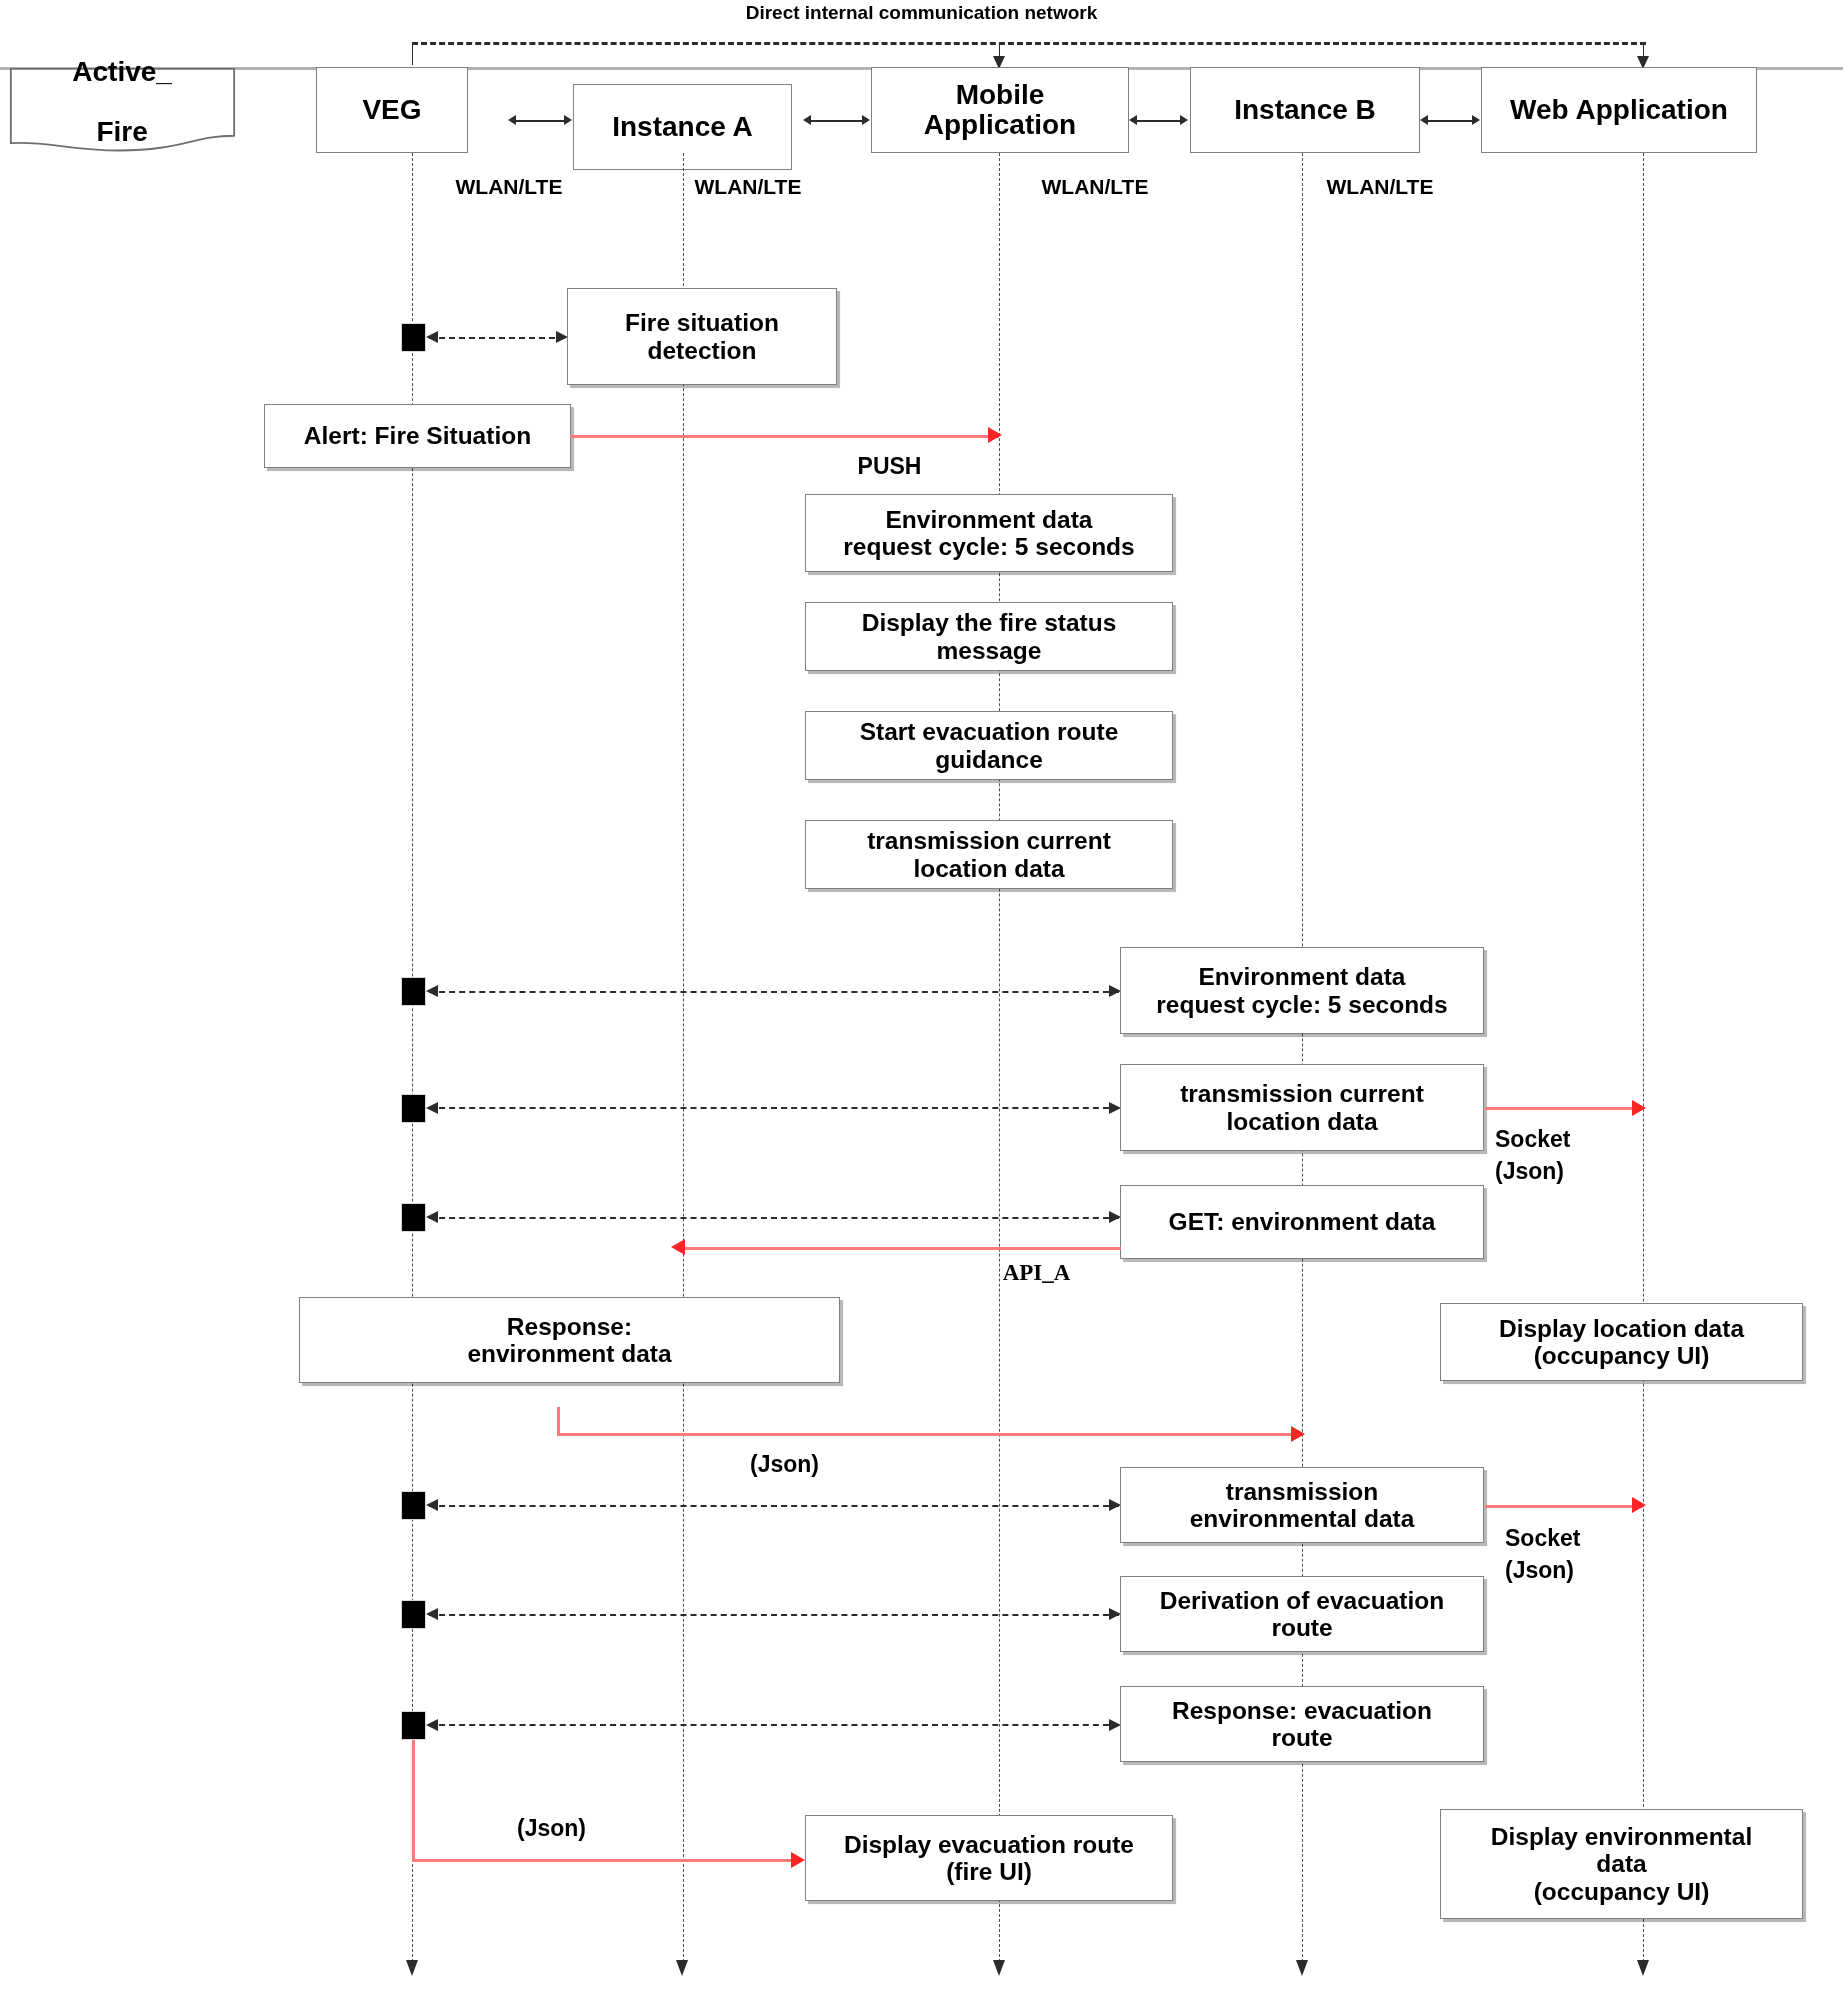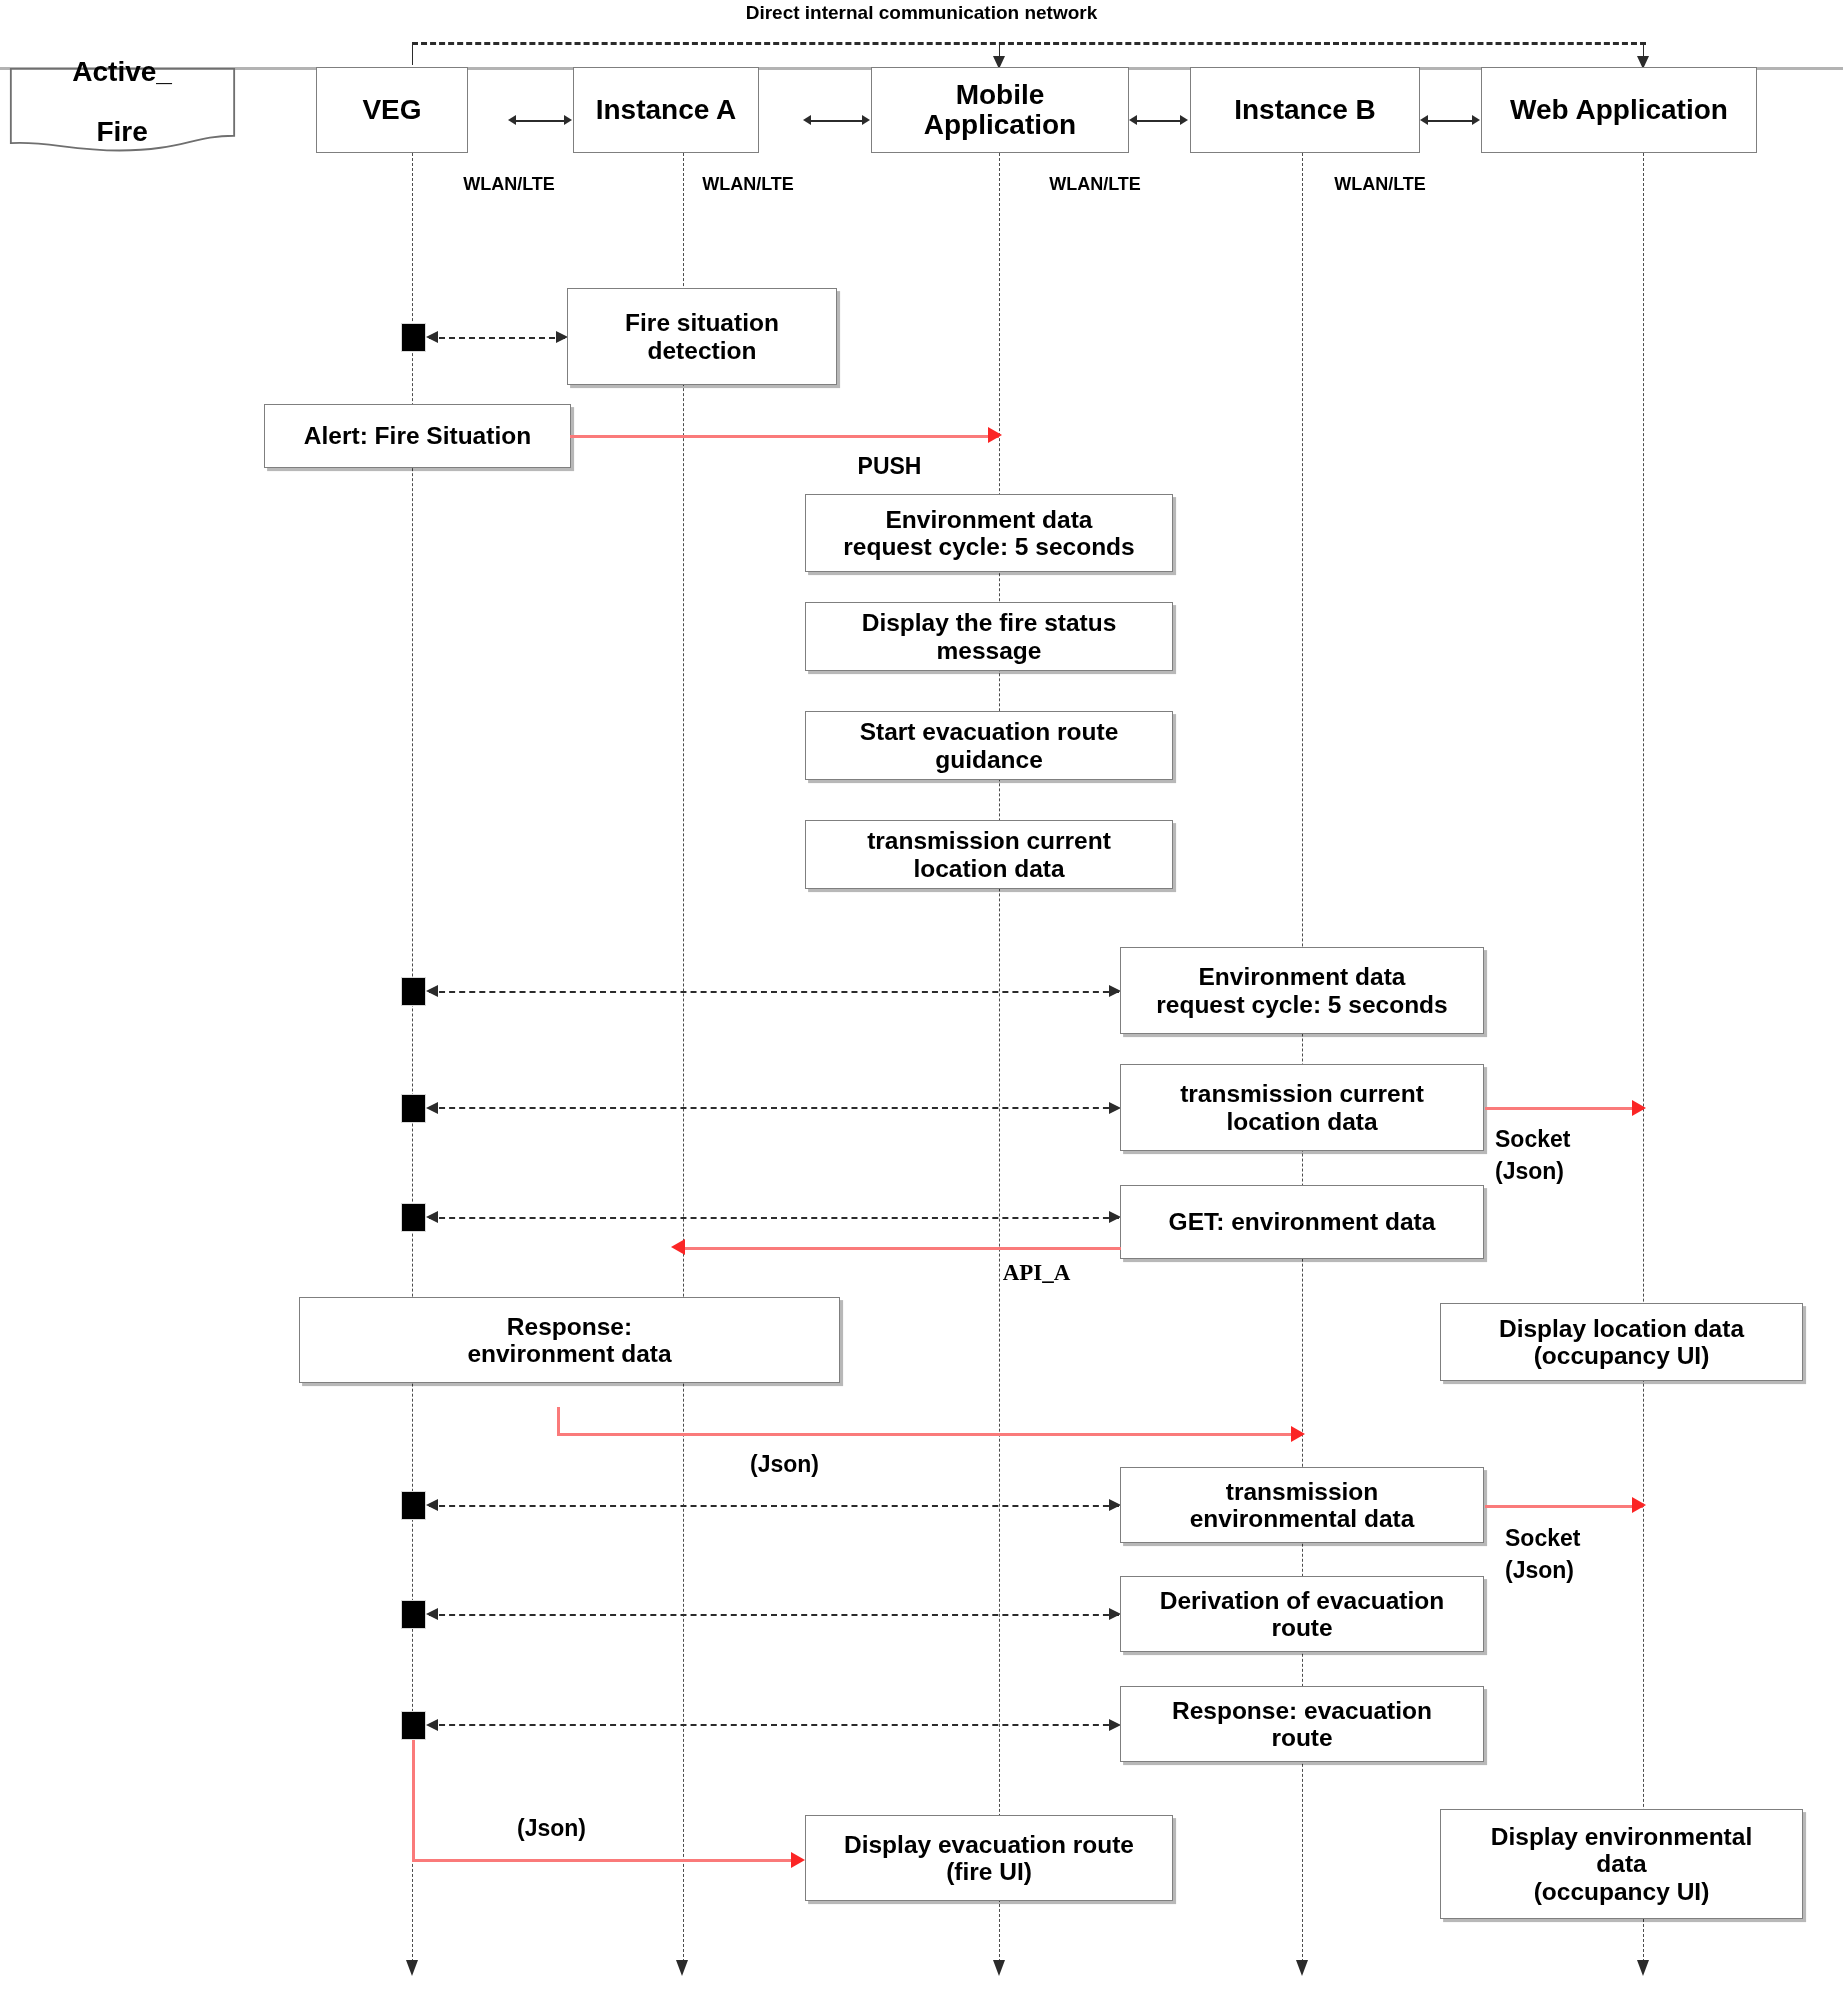--- a/index.html
+++ b/index.html
@@ -56,21 +56,21 @@
     display:flex;align-items:center;justify-content:center;text-align:center;
     font-weight:bold;color:#000;line-height:1.12;
     font-size:24.5px;padding:1.2px 4.9px;
   }
 
   
   .txt{
     position:absolute;font-weight:bold;color:#000;white-space:pre;
     text-align:center;line-height:1.1;
   }
-  .txt.wlan{font-size:18px;text-align:center;}
+  .txt.wlan{font-size:21px;text-align:center;}
   .txt.small{font-size:23px;}
   .txt.net{font-size:19px;}
 
   
   .dash-line{
     position:absolute;height:0;
     border-top:2.5px dashed #2b2b2b;
   }
   
   .arrow-r{
@@ -142,21 +142,21 @@
   </div>
 
   <style>
     [data-name="note-active-fire-label"]{flex-direction:column;}
   </style>
 
   <div class="hdr-box" data-name="lifeline-header-veg" style="left:316px;top:67px;width:152px;height:86px;">
     <span data-name="lifeline-header-veg-label">VEG</span>
   </div>
 
-  <div class="hdr-box" data-name="lifeline-header-instance-a" style="left:573px;top:67px;width:186px;height:86px;">
+  <div class="hdr-box" data-name="lifeline-header-instance-a" style="left:573px;top:84px;width:219px;height:86px;">
     <span data-name="lifeline-header-instance-a-label">Instance A</span>
   </div>
 
   <div class="hdr-box" data-name="lifeline-header-mobile-application" style="left:871px;top:67px;width:258px;height:86px;flex-direction:column;">
     <span data-name="lifeline-header-mobile-line1">Mobile</span>
     <span data-name="lifeline-header-mobile-line2">Application</span>
   </div>
 
   <div class="hdr-box" data-name="lifeline-header-instance-b" style="left:1190px;top:67px;width:230px;height:86px;">
     <span data-name="lifeline-header-instance-b-label">Instance B</span>

